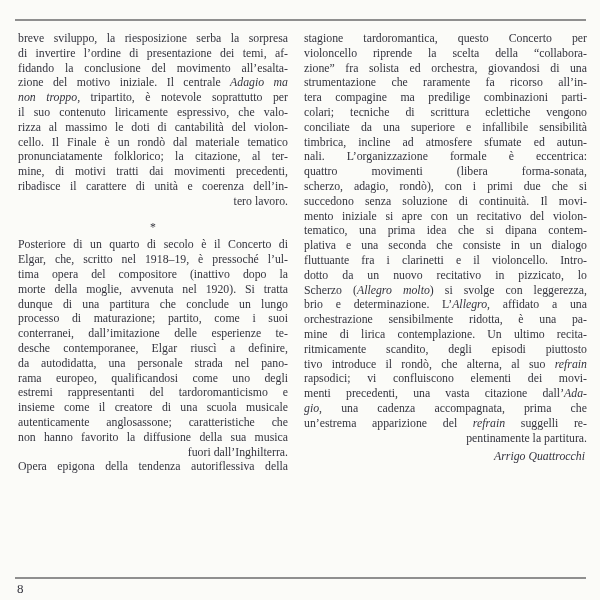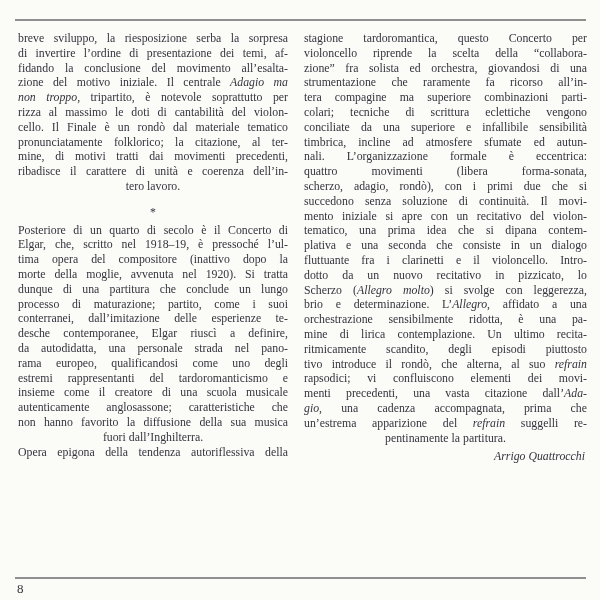--- a/index.html
+++ b/index.html
@@ -27,21 +27,21 @@
   .rule.top{top:19px;}
   .rule.bottom{top:577px;}
   .col{
     position:absolute;
     top:31px;
   }
   .col[data-column="0"]{left:18px;width:270px;}
   .col[data-column="1"]{left:304px;width:283px;}
   .para{margin:0;padding:0;}
   .line{
-    text-align:center;
+    text-align:right;
     white-space:normal;
     height:14.8px;
     overflow:visible;
   }
   .line.just{
     text-align:justify;
     text-align-last:justify;
   }
   .separator{
     text-align:center;
@@ -66,20 +66,21 @@
 
 <div class="rule top"></div>
 
 <div class="col" data-column="0">
     <div class="para">
       <div class="line just">breve sviluppo, la riesposizione serba la sorpresa</div>
       <div class="line just">di invertire l’ordine di presentazione dei temi, af-</div>
       <div class="line just">fidando la conclusione del movimento all’esalta-</div>
       <div class="line just">zione del motivo iniziale. Il centrale <i>Adagio ma</i></div>
       <div class="line just"><i>non troppo</i>, tripartito, è notevole soprattutto per</div>
+      <div class="line just">il suo contenuto liricamente espressivo, che valo-</div>
       <div class="line just">rizza al massimo le doti di cantabilità del violon-</div>
       <div class="line just">cello. Il Finale è un rondò dal materiale tematico</div>
       <div class="line just">pronunciatamente folklorico; la citazione, al ter-</div>
       <div class="line just">mine, di motivi tratti dai movimenti precedenti,</div>
       <div class="line just">ribadisce il carattere di unità e coerenza dell’in-</div>
       <div class="line">tero lavoro.</div>
     </div>
     <div class="separator">*</div>
     <div class="para">
       <div class="line just">Posteriore di un quarto di secolo è il Concerto di</div>
@@ -101,21 +102,21 @@
     <div class="para">
       <div class="line just">Opera epigona della tendenza autoriflessiva della</div>
     </div>
   </div>
 <div class="col" data-column="1">
     <div class="para">
       <div class="line just">stagione tardoromantica, questo Concerto per</div>
       <div class="line just">violoncello riprende la scelta della “collabora-</div>
       <div class="line just">zione” fra solista ed orchestra, giovandosi di una</div>
       <div class="line just">strumentazione che raramente fa ricorso all’in-</div>
-      <div class="line just">tera compagine ma superiore combinazioni parti-</div>
+      <div class="line just">tera compagine ma predilige combinazioni parti-</div>
       <div class="line just">colari; tecniche di scrittura eclettiche vengono</div>
       <div class="line just">conciliate da una superiore e infallibile sensibilità</div>
       <div class="line just">timbrica, incline ad atmosfere sfumate ed autun-</div>
       <div class="line just">nali. L’organizzazione formale è eccentrica:</div>
       <div class="line just">quattro movimenti (libera forma-sonata,</div>
       <div class="line just">scherzo, adagio, rondò), con i primi due che si</div>
       <div class="line just">succedono senza soluzione di continuità. Il movi-</div>
       <div class="line just">mento iniziale si apre con un recitativo del violon-</div>
       <div class="line just">tematico, una prima idea che si dipana contem-</div>
       <div class="line just">plativa e una seconda che consiste in un dialogo</div>

